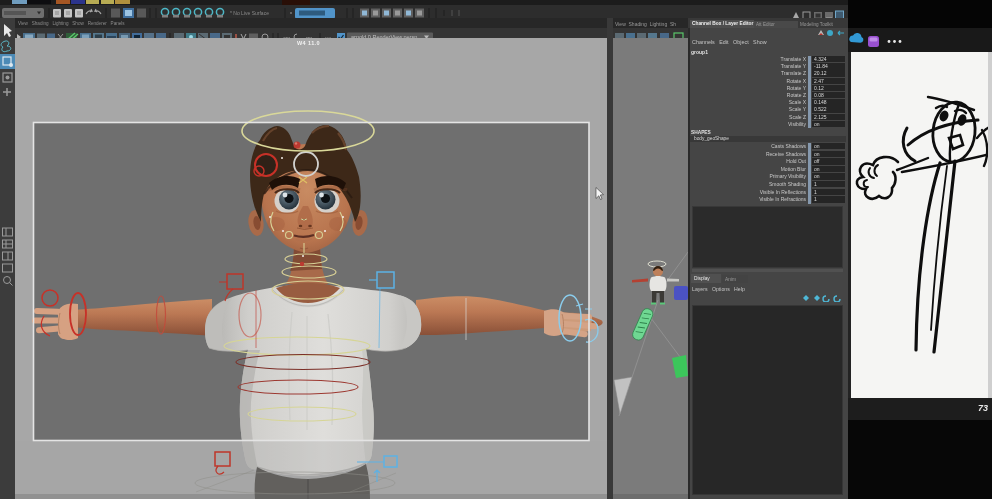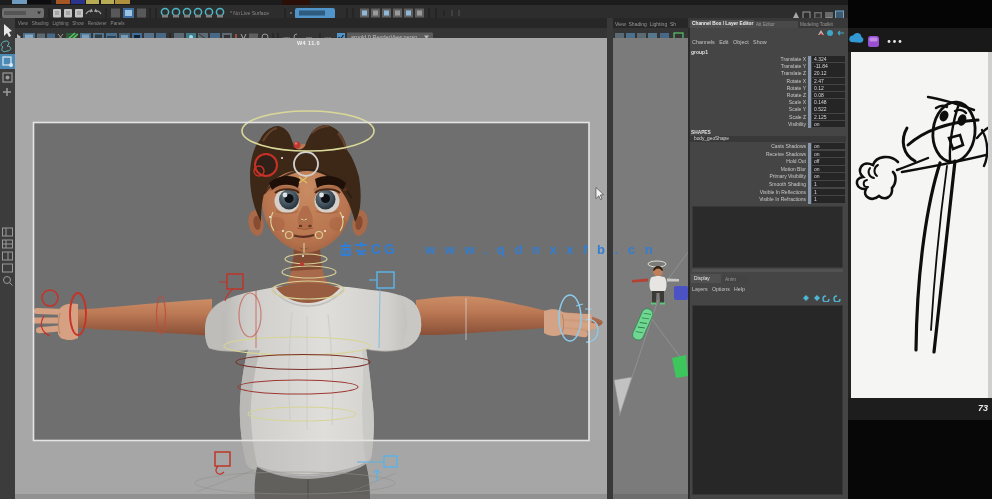--- a/index.html
+++ b/index.html
@@ -388,30 +388,20 @@
 <rect x="674" y="286" width="14" height="14" rx="2" fill="#4a52c8"></rect>
 <g transform="rotate(24 643 325)">
 <rect x="637" y="308" width="11" height="33" rx="5" fill="#6cd890" stroke="#2a8048" stroke-width="0.7"></rect>
 <path d="M639,314 L646,312 M639,319 L646,317 M639,324 L646,322 M639,329 L646,327 M639,334 L646,332" stroke="#2a8048" stroke-width="0.9"></path>
 </g>
 <path d="M672,358 L686,355 L688,376 L676,378 Z" fill="#38c858"></path>
 <rect x="613" y="494" width="75" height="5" fill="#5a5a5a" opacity="0.4"></rect>
 </svg>
 </div>
 
-<div class="abs" style="left:339px;top:241px;width:320px;height:16px;z-index:6;">
-<svg width="320" height="16" viewBox="0 0 320 16">
-<g stroke="#2e7ed8" stroke-width="2" fill="none">
-<path d="M1,5 h11 M6.5,1 v3 M3,8 h8 M3,8 v6 h8 v-6 M6.5,8 v6"></path>
-<path d="M16,4 h12 M22,1 v5 M17,9 c3,2 7,2 10,0 M19,13 h7"></path>
-</g>
-<text x="32" y="13" font-family="Liberation Sans" font-weight="bold" font-size="14" fill="#2e7ed8" letter-spacing="3">CG</text>
-<text x="86" y="13" font-family="Liberation Sans" font-weight="bold" font-size="13" fill="#2e7ed8" letter-spacing="9.6">www.qdnxxfb.cn</text>
-</svg>
-</div>
 
 <div class="abs" style="left:688px;top:18px;width:160px;height:481px;background:#454545;border-left:2px solid #2a2a2a;"></div>
 <div id="cbox" class="abs" style="left:688px;top:18px;width:160px;height:481px;font-size:5px;color:#c8c8c8;">
 
 <div class="abs" style="left:0;top:0;width:160px;height:10px;background:#383838;"></div>
 <div class="abs" style="left:2px;top:2px;width:64px;height:8px;background:#4e4e4e;color:#f0f0f0;font-weight:bold;font-size:4.8px;white-space:nowrap;overflow:hidden;padding:1px 0 0 2px;">Channel Box / Layer Editor</div>
 <div class="abs" style="left:66px;top:3px;width:44px;height:7px;background:#494949;color:#9a9a9a;font-size:4.6px;white-space:nowrap;overflow:hidden;padding:1px 0 0 2px;">Att Editor</div>
 <div class="abs" style="left:112px;top:4px;width:46px;height:6px;color:#9a9a9a;font-size:4.6px;white-space:nowrap;overflow:hidden;">Modeling Toolkit</div>
 
 <div class="abs" style="left:128px;top:11px;width:30px;height:8px;">

